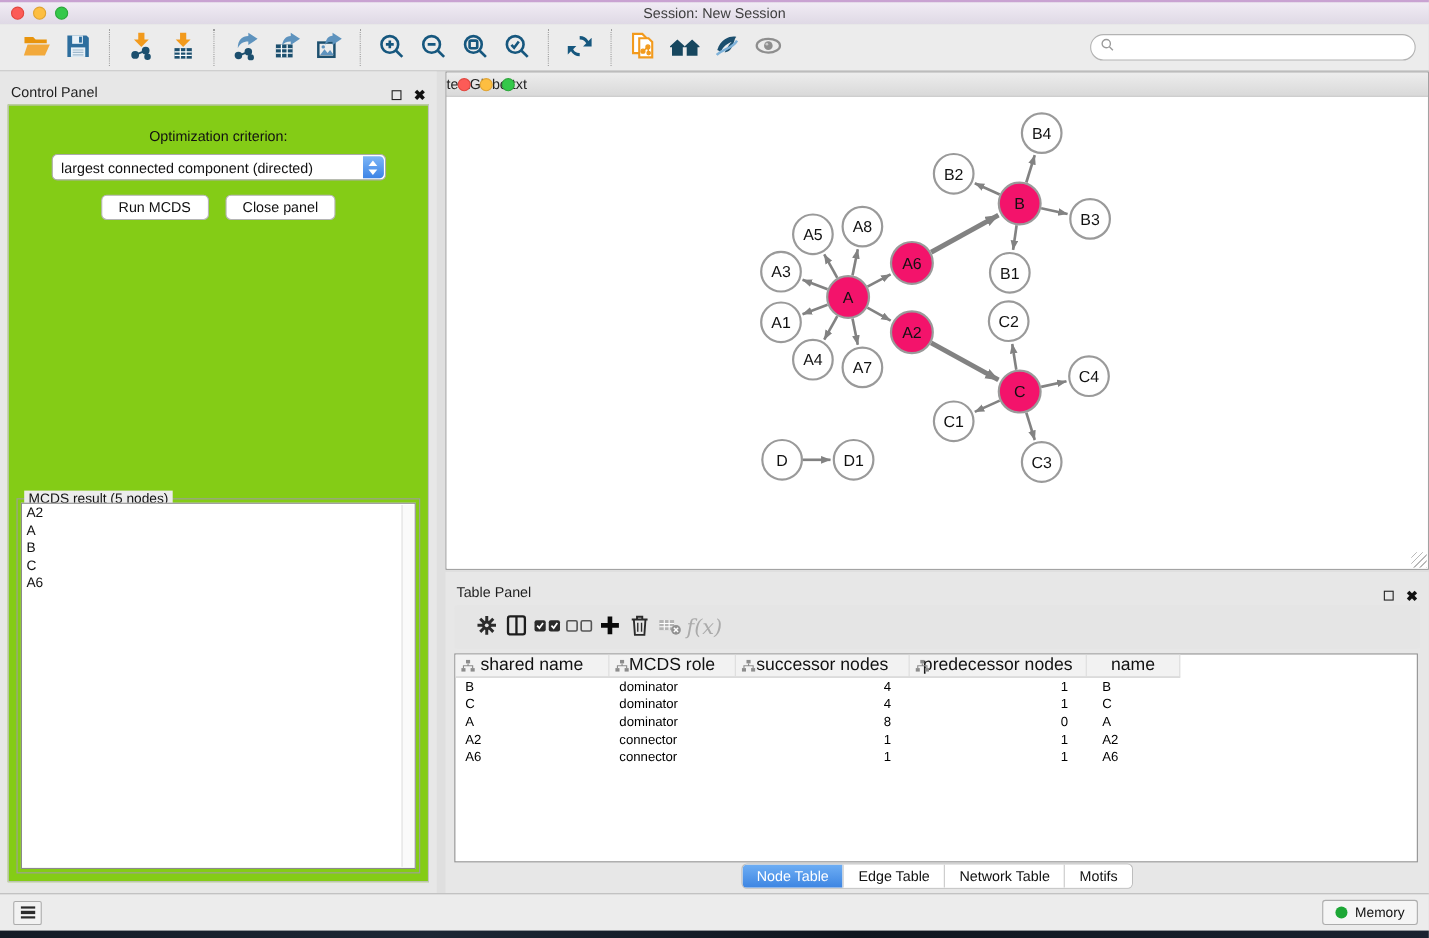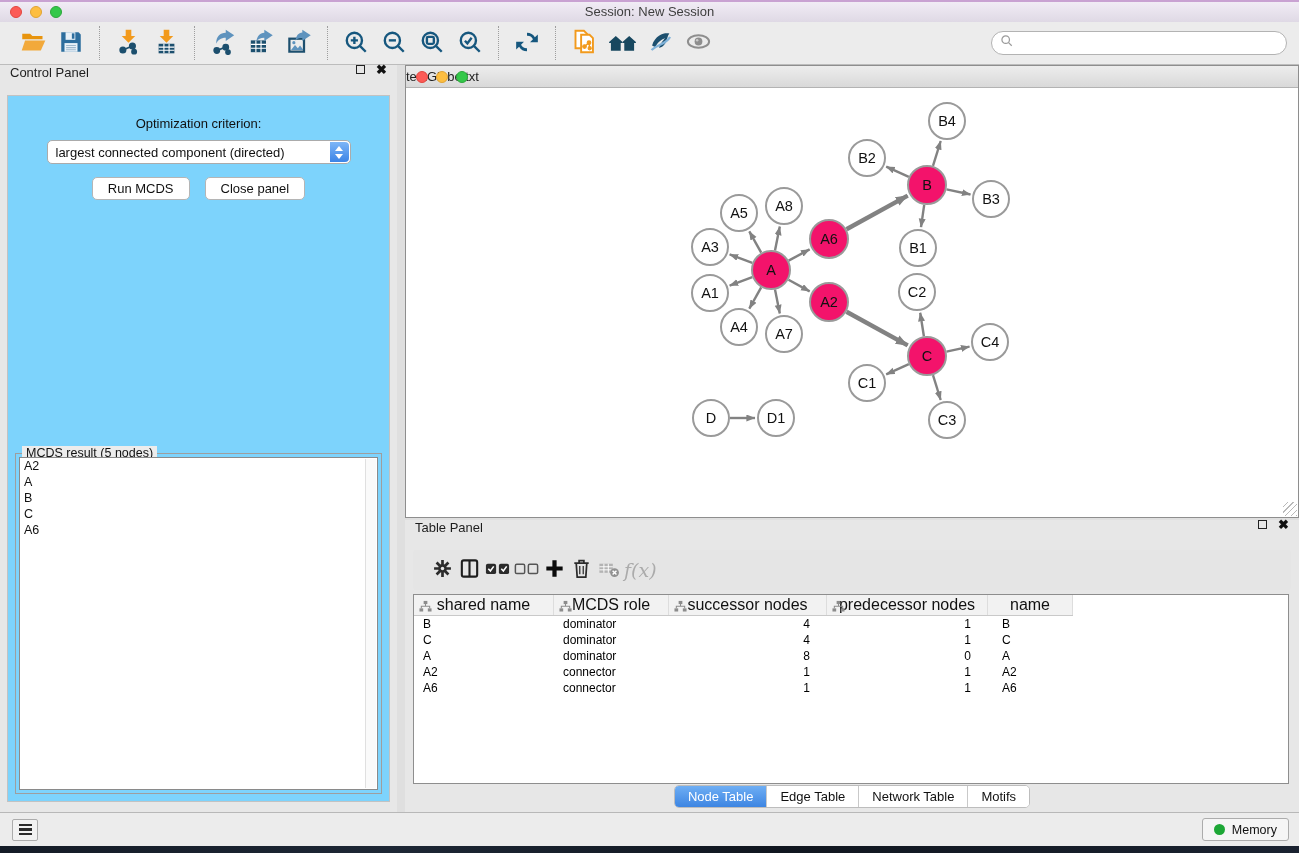--- a/index.html
+++ b/index.html
@@ -33,36 +33,36 @@
     display:flex; align-items:center; padding-left:8px; gap:5px; }
   .searchbox input { border:none; outline:none; flex:1; height:20px; font-size:12px;
     background:transparent; font-family:"Liberation Sans",sans-serif; }
 
   
   .main { position:absolute; top:65px; left:0; right:0; height:747px; background:#DFDFDF; }
 
   
   .control-panel { position:absolute; left:0; top:0; width:397px; height:747px;
     background:#E7E7E7; display:flex; flex-direction:column; }
-  .panel-header { height:26px; display:flex; align-items:flex-start; padding:0 10px; }
+  .panel-header { height:26px; display:flex; align-items:flex-end; padding:0 10px; }
   .panel-title { font-size:13px; color:#1E1E1E; }
   .panel-header-icons { margin-left:auto; display:flex; align-items:center; gap:11px; }
   .float-glyph { width:9px; height:9px; border:1.5px solid #222; display:inline-block; }
   .close-glyph { font-size:13px; font-weight:bold; color:#111; line-height:9px; }
 
   .tabs-row { display:flex; justify-content:center; margin:3px 0 0 0; }
   .segmented { display:inline-flex; border:1px solid #BDBDBD; border-radius:5px;
     overflow:hidden; background:#fff; }
   .seg-tab { padding:2px 13px; font-size:13px; color:#111; background:#fff;
     border-left:1px solid #C9C9C9; line-height:17px; white-space:nowrap; }
   .seg-tab:first-child { border-left:none; }
   .seg-tab.selected { background:linear-gradient(#6EAEF4,#3D85E2); color:#fff;
     border-left-color:#3D85E2; }
 
-  .cp-content { flex:1; margin:4px 7px 10px 7px; background:#7dd3fc;
+  .cp-content { flex:1; margin:4px 7px 10px 7px; background:#84cc16;
     border:1px solid #C2C2C2; display:flex; flex-direction:column; }
   .opt-label { margin-top:20px; text-align:center; font-size:13px; color:#111; }
   .select-wrap { margin:9px auto 0 auto; width:304px; }
   .mac-select { position:relative; height:24px; background:#fff; border:1px solid #ABABAB;
     border-radius:5px; display:flex; align-items:center; padding-left:8px;
     font-size:13px; color:#111; }
   .stepper { position:absolute; right:1px; top:1px; bottom:1px; width:19px;
     border-radius:0 4px 4px 0; background:linear-gradient(#7DB6F7,#3C84E6);
     display:flex; flex-direction:column; align-items:center; justify-content:center; gap:3px; }
   .tri-up { width:0; height:0; border-left:4px solid transparent; border-right:4px solid transparent;

